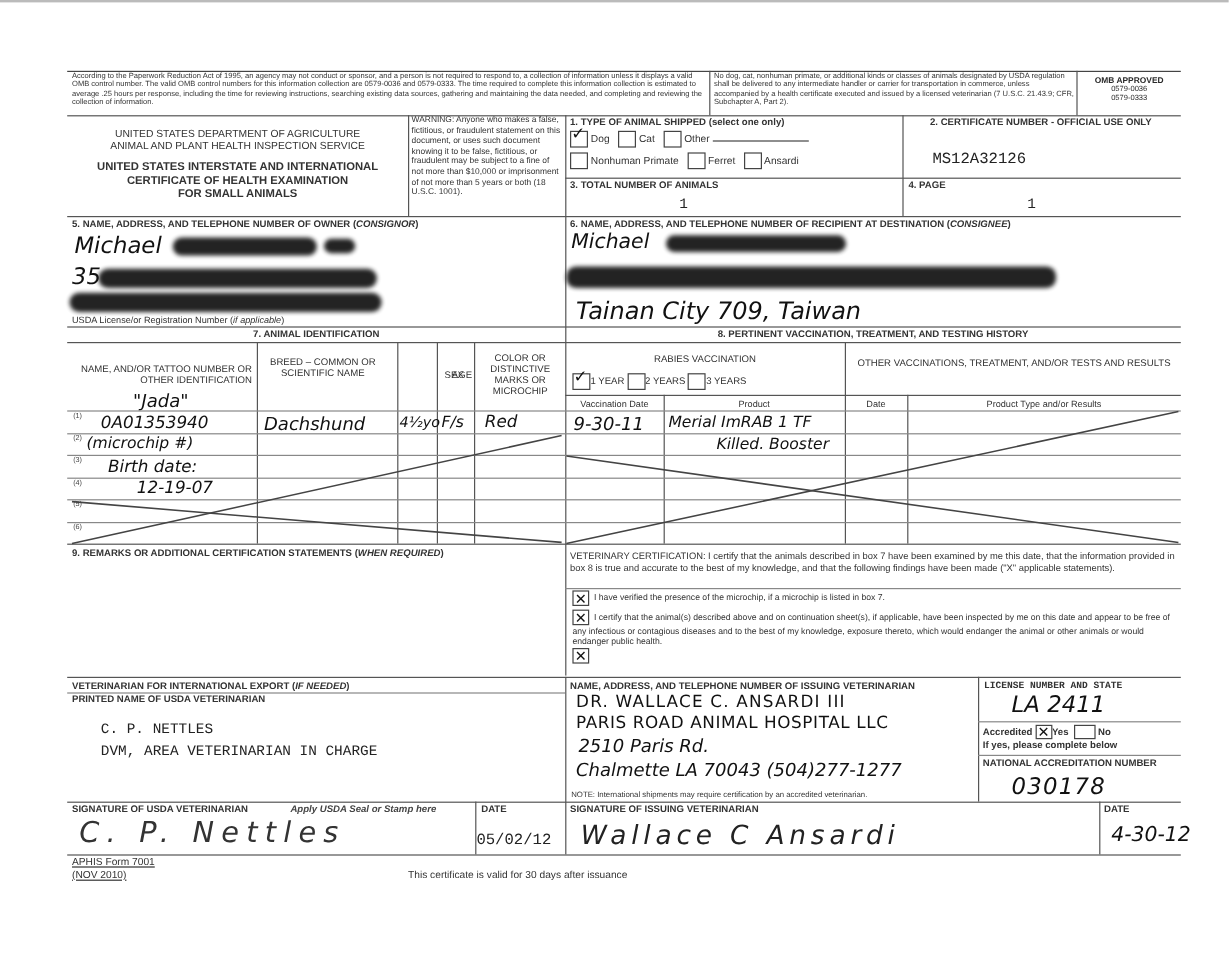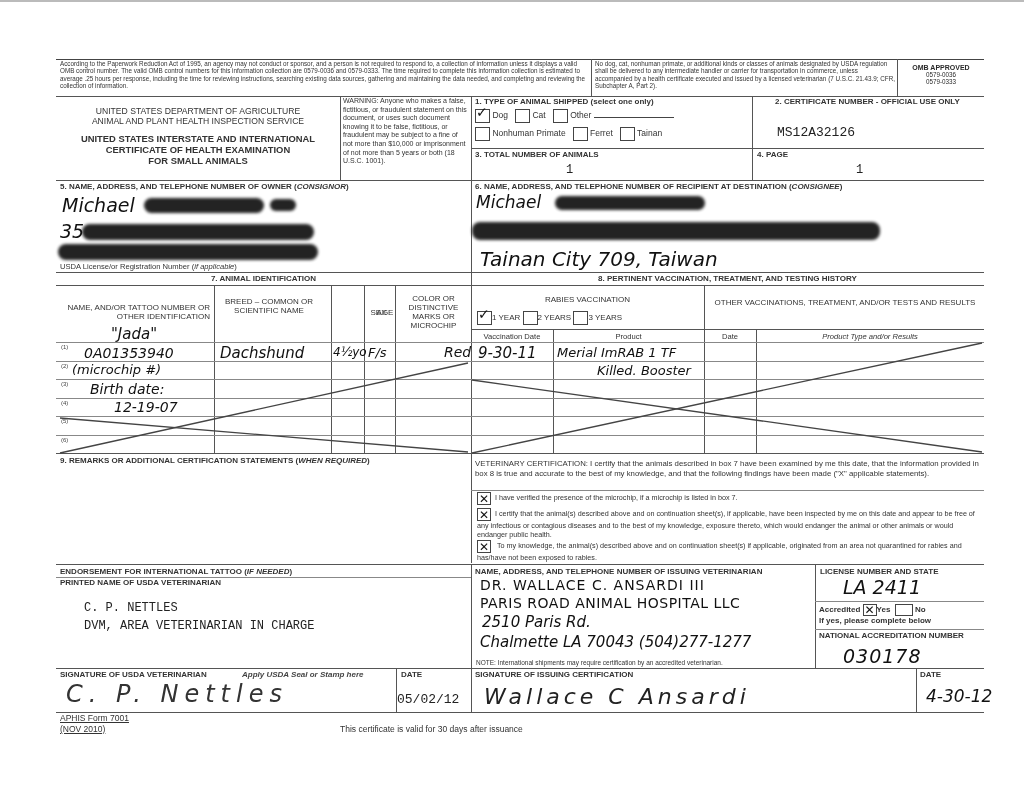--- a/index.html
+++ b/index.html
@@ -61,21 +61,21 @@
   &nbsp;&nbsp;<span class="cb big"></span>
   <span>Other</span>
   <span style="display:inline-block;width:80px;border-bottom:1px solid #444;"></span>
 </div>
 <div class="abs cbrow" style="left:475px;top:127px;">
   <span class="cb big"></span>
   <span>Nonhuman Primate</span>
   &nbsp;&nbsp;<span class="cb big"></span>
   <span>Ferret</span>
   &nbsp;&nbsp;<span class="cb big"></span>
-  <span>Tainan</span>
+  <span>Ansardi</span>
 </div>
 <div class="vl" style="left:752px;top:96px;height:84px;"></div>
 <div class="abs lbl" style="left:757px;top:97px;margin-left:18px;">2. CERTIFICATE NUMBER - OFFICIAL USE ONLY</div>
 <div class="abs mono" style="left:777px;top:125px;font-size:13px;">MS12A32126</div>
 <div class="hl" style="left:471px;top:148px;width:513px;"></div>
 <div class="abs lbl" style="left:475px;top:150px;">3. TOTAL NUMBER OF ANIMALS</div>
 <div class="abs mono" style="left:566px;top:163px;font-size:12px;">1</div>
 <div class="abs lbl" style="left:757px;top:150px;text-align:center;">4. PAGE</div>
 <div class="abs mono" style="left:856px;top:163px;font-size:12px;">1</div>
 <div class="hl" style="left:56px;top:180px;width:928px;"></div>
@@ -118,21 +118,21 @@
   <span class="cb big"><span class="mk">✓</span></span><span>1 YEAR</span>
   <span class="cb big"></span><span>2 YEARS</span>
   <span class="cb big"></span><span>3 YEARS</span>
 </div>
 <div class="vl" style="left:704px;top:285px;height:168px;"></div>
 <div class="abs small center" style="left:710px;top:298px;width:270px;font-size:8px;">OTHER VACCINATIONS, TREATMENT, AND/OR TESTS AND RESULTS</div>
 <div class="hl" style="left:471px;top:329px;width:513px;"></div>
 <div class="abs small center" style="left:471px;top:332px;width:82px;">Vaccination Date</div>
 <div class="abs small center" style="left:553px;top:332px;width:151px;">Product</div>
 <div class="abs small center" style="left:704px;top:332px;width:52px;">Date</div>
-<div class="abs small center" style="left:756px;top:332px;width:228px;font-style:italic;">Product Type and/or Results</div>
+<div class="abs small center" style="left:756px;top:332px;width:228px;">Product Type and/or Results</div>
 <div class="vl" style="left:553px;top:329px;height:124px;"></div>
 <div class="vl" style="left:756px;top:329px;height:124px;"></div>
 
 <div class="hl light" style="left:56px;top:342px;width:928px;"></div>
 <div class="hl light" style="left:56px;top:361px;width:928px;"></div>
 <div class="hl light" style="left:56px;top:379px;width:928px;"></div>
 <div class="hl light" style="left:56px;top:398px;width:928px;"></div>
 <div class="hl light" style="left:56px;top:416px;width:928px;"></div>
 <div class="hl light" style="left:56px;top:435px;width:928px;"></div>
 <div class="hl" style="left:56px;top:453px;width:928px;"></div>
@@ -141,21 +141,21 @@
 <div class="rownum" style="left:61px;top:363px;">(2)</div>
 <div class="rownum" style="left:61px;top:381px;">(3)</div>
 <div class="rownum" style="left:61px;top:400px;">(4)</div>
 <div class="rownum" style="left:61px;top:418px;">(5)</div>
 <div class="rownum" style="left:61px;top:437px;">(6)</div>
 
 <div class="abs hand" style="left:84px;top:345px;font-size:14px;">0A01353940</div>
 <div class="abs hand" style="left:220px;top:344px;font-size:15px;">Dachshund</div>
 <div class="abs hand" style="left:333px;top:345px;font-size:12px;">4½yo</div>
 <div class="abs hand" style="left:368px;top:345px;font-size:13px;">F/s</div>
-<div class="abs hand" style="left:404px;top:344px;font-size:14px;margin-left:40px;">Red</div>
+<div class="abs hand" style="left:404px;top:344px;font-size:14px;">Red</div>
 <div class="abs hand" style="left:72px;top:362px;font-size:13px;">(microchip #)</div>
 <div class="abs hand" style="left:90px;top:381px;font-size:14px;">Birth date:</div>
 <div class="abs hand" style="left:114px;top:399px;font-size:14px;">12-19-07</div>
 
 <div class="abs hand" style="left:478px;top:344px;font-size:15px;">9-30-11</div>
 <div class="abs hand" style="left:557px;top:345px;font-size:13px;">Merial ImRAB 1 TF</div>
 <div class="abs hand" style="left:597px;top:363px;font-size:13px;">Killed. Booster</div>
 
 <svg width="1024" height="809">
   <line x1="60" y1="453" x2="468" y2="363" stroke="#444" stroke-width="1.3"></line>
@@ -170,61 +170,61 @@
 <div class="abs" style="left:477px;top:492px;width:505px;font-size:7.2px;line-height:9px;color:#333;">
   <span class="cb" style="width:14px;height:13px;"><span class="mk" style="left:1px;top:-1px;font-size:12px;">✕</span></span>
   &nbsp;<span>I have verified the presence of the microchip, if a microchip is listed in box 7.</span>
 </div>
 <div class="abs" style="left:477px;top:508px;width:505px;font-size:7.2px;line-height:9px;color:#333;">
   <span class="cb" style="width:14px;height:13px;"><span class="mk" style="left:1px;top:-1px;font-size:12px;">✕</span></span>
   &nbsp;<span>I certify that the animal(s) described above and on continuation sheet(s), if applicable, have been inspected by me on this date and appear to be free of any infectious or contagious diseases and to the best of my knowledge, exposure thereto, which would endanger the animal or other animals or would endanger public health.</span>
 </div>
 <div class="abs" style="left:477px;top:540px;width:505px;font-size:7.2px;line-height:9px;color:#333;">
   <span class="cb" style="width:14px;height:13px;"><span class="mk" style="left:1px;top:-1px;font-size:12px;">✕</span></span>
-  &nbsp;&nbsp;<span>To my knowledge, the animal(s) described above and on continuation sheet(s) if applicable, originated from an area not quarantined for rabies and has/have not been exposed to rabies.</span>
+  &nbsp;&nbsp;
 </div>
 <div class="hl" style="left:56px;top:564px;width:928px;"></div>
 
-<div class="abs lbl" style="left:60px;top:567px;"><span>ENDORSEMENT FOR INTERNATIONAL TATTOO (</span><i>IF NEEDED</i><span>)</span></div>
+<div class="abs lbl" style="left:60px;top:567px;"><span>VETERINARIAN FOR INTERNATIONAL EXPORT (</span><i>IF NEEDED</i><span>)</span></div>
 <div class="hl light" style="left:56px;top:577px;width:415px;"></div>
 <div class="abs lbl" style="left:60px;top:578px;">PRINTED NAME OF USDA VETERINARIAN</div>
 <div class="abs mono" style="left:84px;top:601px;font-size:12px;">C. P. NETTLES</div>
 <div class="abs mono" style="left:84px;top:619px;font-size:12px;">DVM, AREA VETERINARIAN IN CHARGE</div>
 <div class="vl" style="left:471px;top:564px;height:148px;"></div>
 
 <div class="abs lbl" style="left:475px;top:567px;">NAME, ADDRESS, AND TELEPHONE NUMBER OF ISSUING VETERINARIAN</div>
 <div class="abs hand" style="left:480px;top:577px;font-size:14px;font-style:normal;letter-spacing:1px;">DR. WALLACE C. ANSARDI III</div>
 <div class="abs hand" style="left:480px;top:595px;font-size:14px;font-style:normal;letter-spacing:.5px;">PARIS ROAD ANIMAL HOSPITAL LLC</div>
 <div class="abs hand" style="left:482px;top:613px;font-size:15px;">2510 Paris Rd.</div>
 <div class="abs hand" style="left:480px;top:633px;font-size:15px;">Chalmette LA 70043 (504)277-1277</div>
 <div class="abs" style="left:476px;top:659px;font-size:6.5px;color:#333;">NOTE: International shipments may require certification by an accredited veterinarian.</div>
 <div class="vl" style="left:815px;top:564px;height:104px;"></div>
 
-<div class="abs lbl" style="left:820px;top:567px;">LICENSE NUMBER AND STATE</div>
+<div class="abs lbl" style="left:820px;top:567px;font-family:Liberation Mono, monospace;">LICENSE NUMBER AND STATE</div>
 <div class="abs hand" style="left:843px;top:576px;font-size:19px;">LA 2411</div>
 <div class="hl light" style="left:815px;top:601px;width:169px;"></div>
 <div class="abs" style="left:819px;top:604px;font-size:8px;font-weight:bold;color:#333;white-space:nowrap;">
   <span>Accredited</span>
   <span class="cb" style="width:14px;height:12px;"><span class="mk" style="left:1px;top:-2px;font-size:12px;">✕</span></span><span>Yes</span>
   &nbsp;<span class="cb" style="width:18px;height:12px;"></span>&nbsp;<span>No</span>
 </div>
 <div class="abs" style="left:819px;top:616px;font-size:8px;font-weight:bold;color:#333;white-space:nowrap;">If yes, please complete below</div>
 <div class="hl light" style="left:815px;top:629px;width:169px;"></div>
 <div class="abs lbl" style="left:819px;top:631px;">NATIONAL ACCREDITATION NUMBER</div>
 <div class="abs hand" style="left:843px;top:645px;font-size:19px;letter-spacing:1px;">030178</div>
 
 <div class="hl" style="left:56px;top:668px;width:928px;"></div>
 <div class="abs lbl" style="left:60px;top:670px;">SIGNATURE OF USDA VETERINARIAN</div>
 <div class="abs" style="left:242px;top:670px;font-size:8px;font-weight:bold;font-style:italic;color:#444;white-space:nowrap;">Apply USDA Seal or Stamp here</div>
 <div class="abs hand" style="left:66px;top:680px;font-size:24px;color:#333;letter-spacing:6px;">C. P. Nettles</div>
 <div class="vl" style="left:396px;top:668px;height:44px;"></div>
 <div class="abs lbl" style="left:401px;top:670px;">DATE</div>
 <div class="abs mono" style="left:397px;top:692px;font-size:13px;">05/02/12</div>
 
-<div class="abs lbl" style="left:475px;top:670px;">SIGNATURE OF ISSUING CERTIFICATION</div>
+<div class="abs lbl" style="left:475px;top:670px;">SIGNATURE OF ISSUING VETERINARIAN</div>
 <div class="abs hand" style="left:484px;top:684px;font-size:22px;color:#222;letter-spacing:4px;">Wallace C Ansardi</div>
 <div class="vl" style="left:916px;top:668px;height:44px;"></div>
 <div class="abs lbl" style="left:920px;top:670px;">DATE</div>
 <div class="abs hand" style="left:926px;top:686px;font-size:17px;">4-30-12</div>
 <div class="hl" style="left:56px;top:712px;width:928px;"></div>
 
 <div class="abs" style="left:60px;top:713px;font-size:8.5px;color:#333;line-height:11px;text-decoration:underline;">
   <div>APHIS Form 7001</div>
   <div>(NOV 2010)</div>
 </div>

